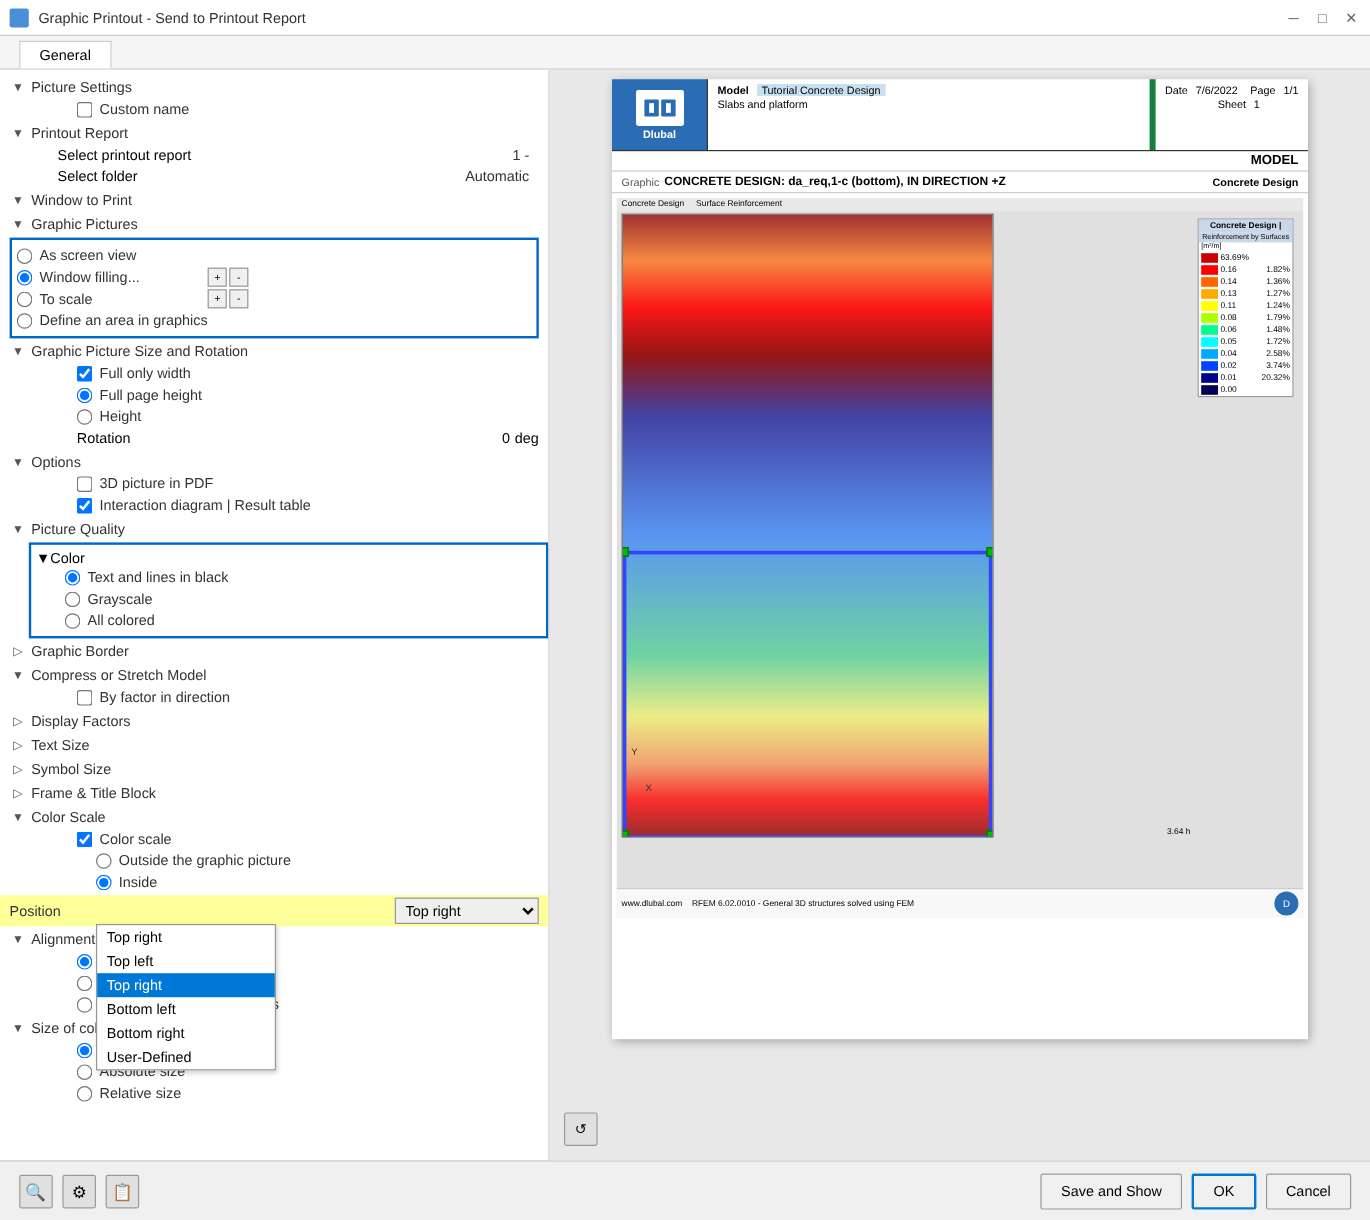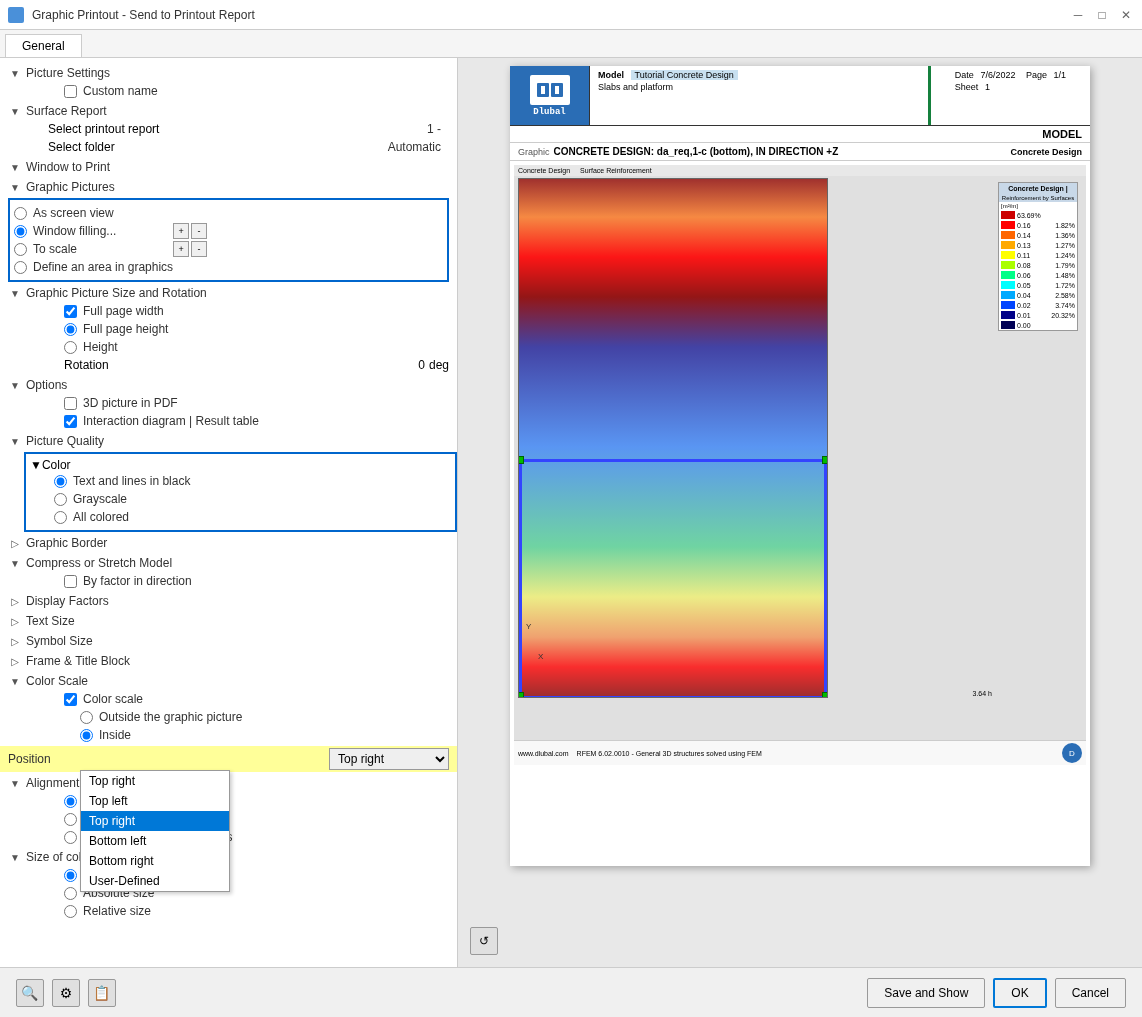--- a/index.html
+++ b/index.html
@@ -6,21 +6,21 @@
     body { font-family: 'Segoe UI', Arial, sans-serif; font-size: 12px; background: #f0f0f0; width: 1142px; height: 1017px; overflow: hidden; display: flex; flex-direction: column; }
 
     
     .title-bar { background: #fff; border-bottom: 1px solid #ccc; display: flex; align-items: center; padding: 4px 8px; height: 30px; }
     .title-bar-icon { width: 16px; height: 16px; background: #4a90d9; margin-right: 8px; border-radius: 2px; }
     .title-bar-text { flex: 1; font-size: 12px; color: #333; }
     .title-bar-controls { display: flex; gap: 8px; }
     .title-bar-btn { width: 16px; height: 16px; display: flex; align-items: center; justify-content: center; cursor: pointer; font-size: 12px; color: #666; }
 
     
-    .tab-bar { background: #f5f5f5; border-bottom: 1px solid #ccc; padding: 4px 5px 0; }
+    .tab-bar { background: #f5f5f5; border-bottom: 1px solid #ccc; padding: 4px 16px 0; }
     .tab { display: inline-block; padding: 4px 16px; background: #fff; border: 1px solid #ccc; border-bottom: none; font-size: 12px; cursor: pointer; }
 
     
     .main-layout { display: flex; flex: 1; overflow: hidden; }
 
     
     .left-panel { width: 458px; border-right: 1px solid #ccc; background: #fff; display: flex; flex-direction: column; overflow: hidden; }
     .left-scroll { flex: 1; overflow-y: auto; overflow-x: hidden; padding: 4px 0; }
 
     
@@ -98,21 +98,21 @@
           <div class="checkbox-item indent2">
             <input type="checkbox" style="">
             <span>Custom name</span>
           </div>
         </div>
       </div>
 
       <div class="tree-section">
         <div class="tree-header indent0">
           <span class="expand-icon">▼</span>
-          <span>Surface Report</span>
+          <span>Printout Report</span>
         </div>
         <div class="tree-children">
           <div class="section-row indent1">
             <span>Select printout report</span>
             <span class="value">1 -</span>
           </div>
           <div class="section-row indent1">
             <span>Select folder</span>
             <span class="value">Automatic</span>
           </div>
@@ -166,21 +166,21 @@
       </div>
 
       <div class="tree-section">
         <div class="tree-header indent0">
           <span class="expand-icon">▼</span>
           <span>Graphic Picture Size and Rotation</span>
         </div>
         <div class="tree-children">
           <div class="checkbox-item indent2">
             <input type="checkbox" checked="" style="">
-            <span>Full page width</span>
+            <span>Full only width</span>
           </div>
           <div class="radio-item indent2">
             <input type="radio" name="page-size" checked="" style="">
             <span>Full page height</span>
           </div>
           <div class="radio-item indent2">
             <input type="radio" name="page-size" style="">
             <span>Height</span>
           </div>
           <div class="section-row indent2">
@@ -383,42 +383,42 @@
         <div style="width:80px; background:#2a6db5; display:flex; align-items:center; justify-content:center; flex-shrink:0; border-right: 1px solid #333;">
           <div style="text-align:center;">
             <div style="background:#fff; width:40px; height:30px; margin:0 auto 2px; display:flex; align-items:center; justify-content:center; border-radius:2px;">
               <svg width="30" height="22" viewBox="0 0 30 22">
                 <rect x="2" y="4" width="12" height="14" fill="#2a6db5" rx="1"></rect>
                 <rect x="16" y="4" width="12" height="14" fill="#2a6db5" rx="1"></rect>
                 <rect x="6" y="7" width="4" height="8" fill="#fff"></rect>
                 <rect x="20" y="7" width="4" height="8" fill="#fff"></rect>
               </svg>
             </div>
-            <div style="color:#fff; font-size:9px; font-weight:bold;font-family:Liberation Mono, monospace;">Dlubal</div>
+            <div style="color:#fff; font-size:9px; font-weight:bold;">Dlubal</div>
           </div>
         </div>
 
         <div style="flex:1; padding:4px 8px; font-size:9px;">
           <div>
             <span style="font-weight:bold;">Model</span>
             <span style="background:#c8e0f0; padding: 0 4px; margin-left:4px;">Tutorial Concrete Design</span>
           </div>
           <div style="margin-top:2px;">
             <span>Slabs and platform</span>
           </div>
         </div>
 
-        <div style="padding:4px 24px; font-size:9px; border-left: 3px solid #15803d;">
+        <div style="padding:4px 8px; font-size:9px; border-left: 5px solid #15803d;">
           <div>
             <span>Date</span>
             <span style="margin-left:4px;">7/6/2022</span>
             <span style="margin-left:8px;">Page</span>
             <span style="margin-left:4px;">1/1</span>
           </div>
-          <div style="margin-top:2px;">
+          <div style="margin-top:2px;margin-left:44px;">
             <span>Sheet</span>
             <span style="margin-left:4px;">1</span>
           </div>
         </div>
       </div>
 
       <div style="text-align:right; padding:2px 8px; font-size:11px; font-weight:bold; border-bottom: 1px solid #ccc;">
         <span>MODEL</span>
       </div>
 

